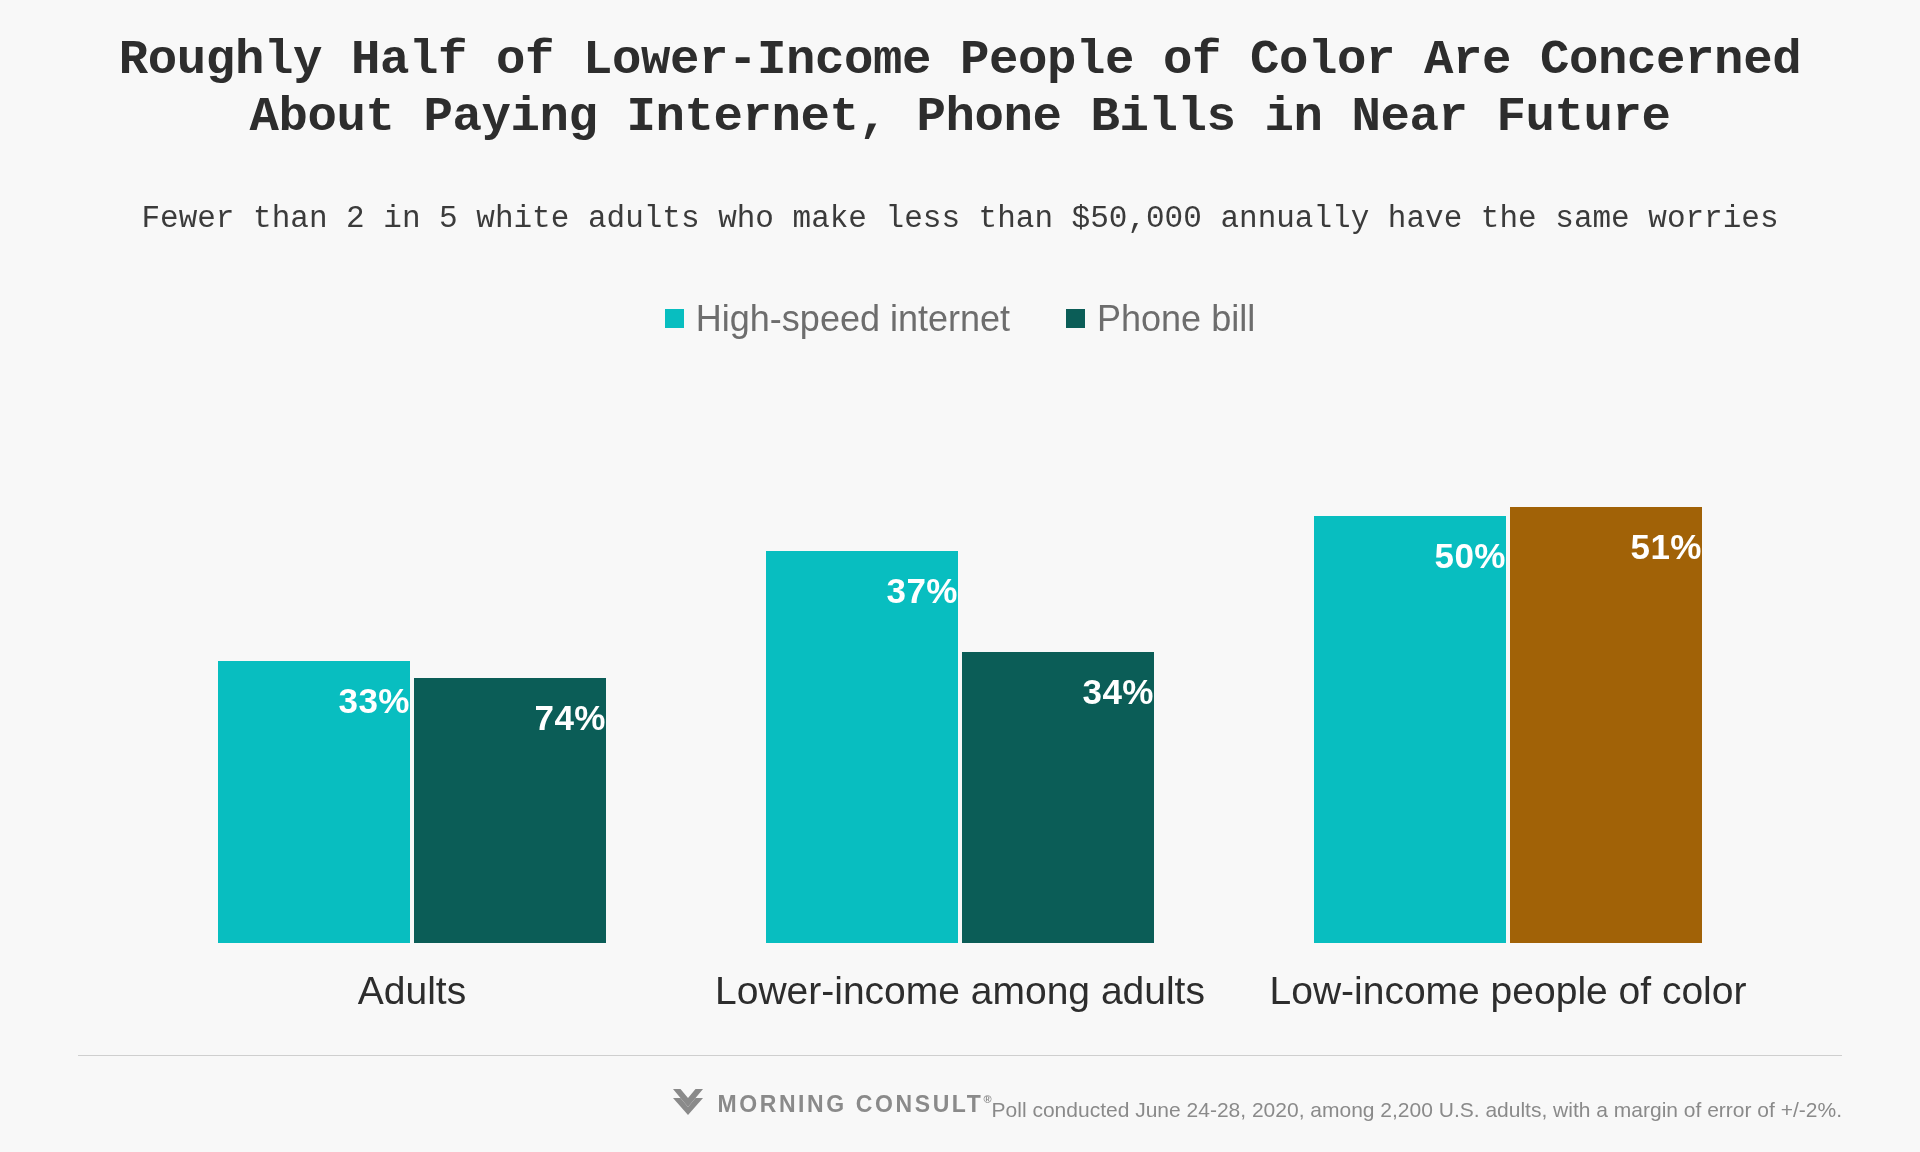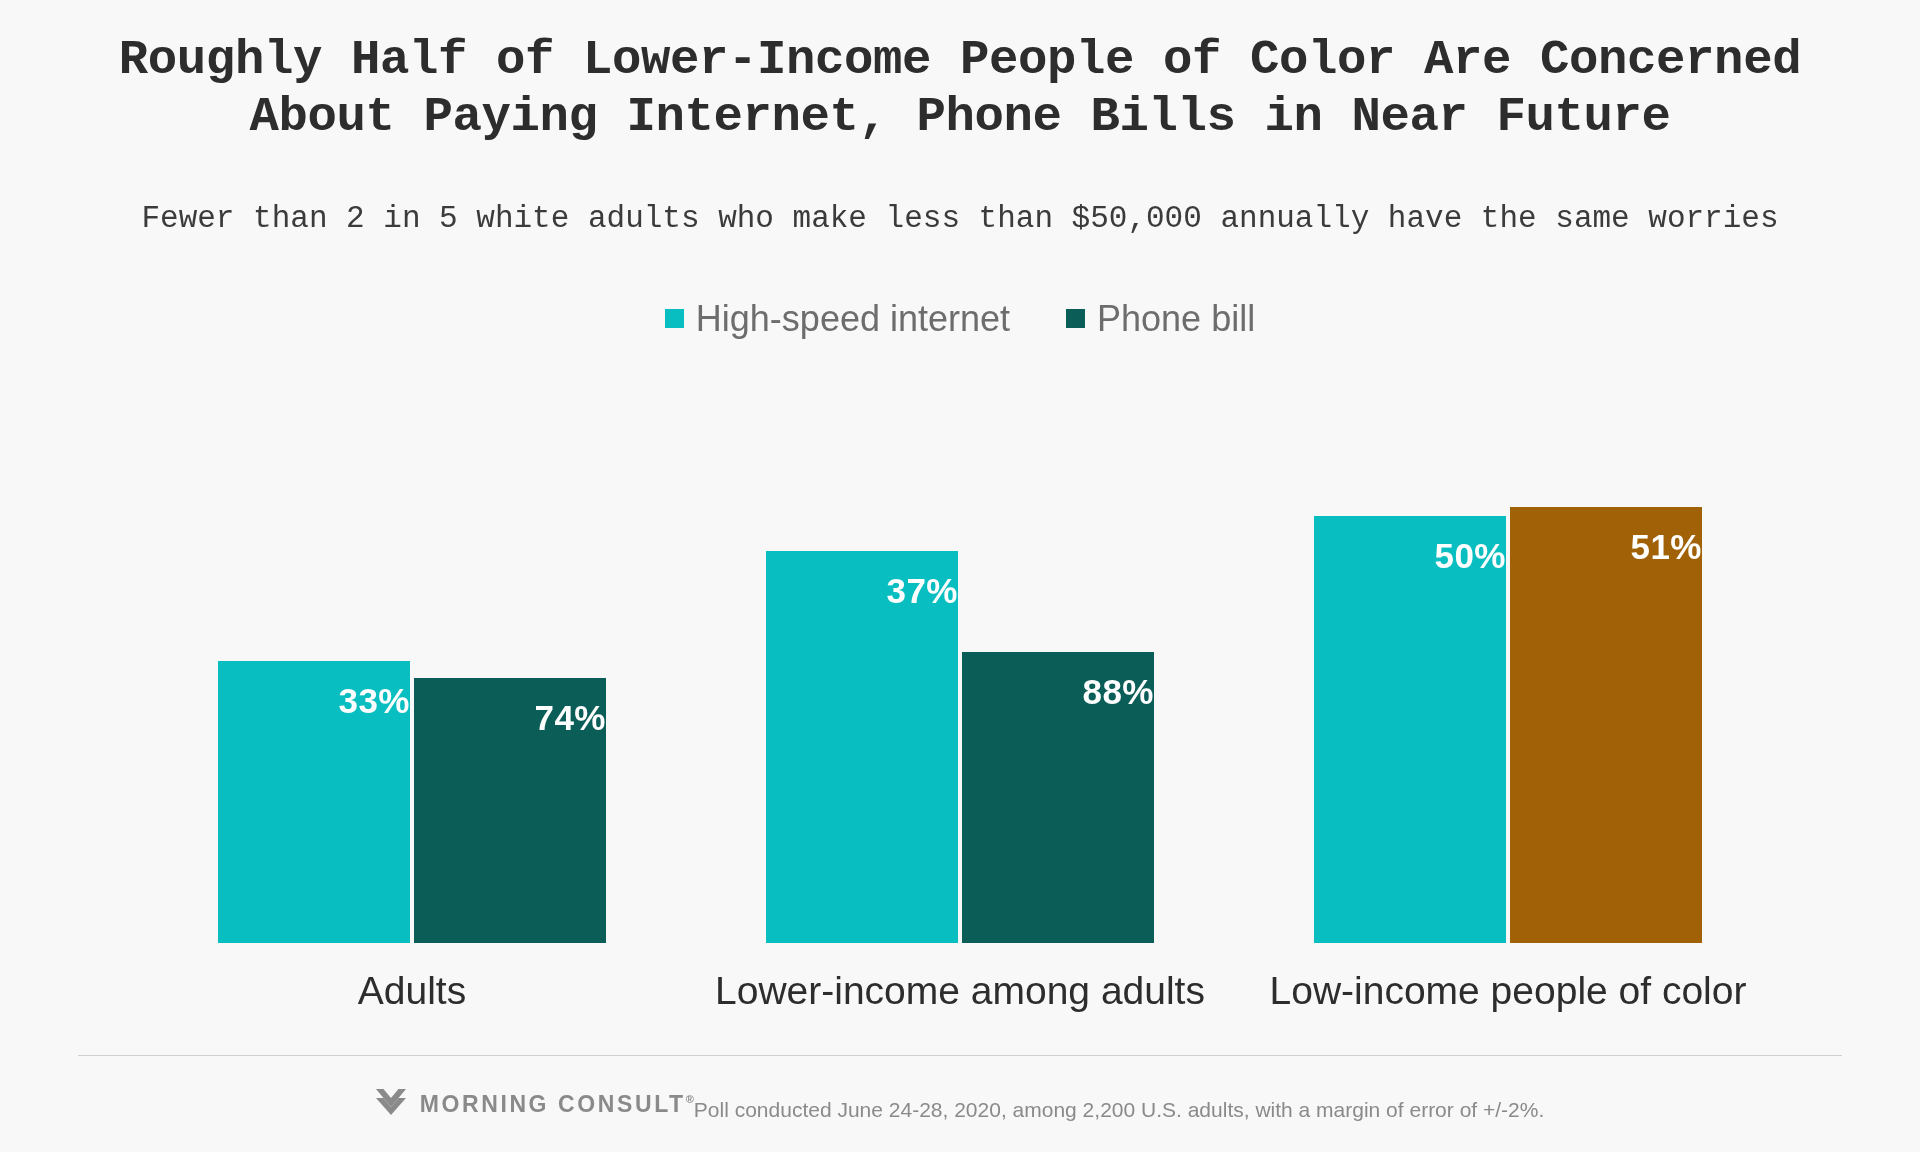--- a/index.html
+++ b/index.html
@@ -131,21 +131,21 @@
   .footer-rule {
     height: 1px;
     background: #cfcfcf;
     margin: 0 0 0 0;
   }
 
   .footer {
     height: 96px;
     display: flex;
     align-items: center;
-    justify-content: center;
+    justify-content: flex-end;
   }
 
   .brand {
     display: flex;
     align-items: center;
     gap: 14px;
   }
 
   .brand-name {
     font-size: 23px;
@@ -201,21 +201,21 @@
       </div>
       <span class="group-label">Adults</span>
     </div>
 
     <div class="group">
       <div class="bars">
         <div class="bar" style="height:392px;background:#08bec0">
           <span class="bar-value">37%</span>
         </div>
         <div class="bar" style="height:291px;background:#0b5d57">
-          <span class="bar-value">88%</span>
+          <span class="bar-value">34%</span>
         </div>
       </div>
       <span class="group-label">Lower-income among adults</span>
     </div>
 
     <div class="group">
       <div class="bars">
         <div class="bar" style="height:427px;background:#08bec0">
           <span class="bar-value">50%</span>
         </div>

